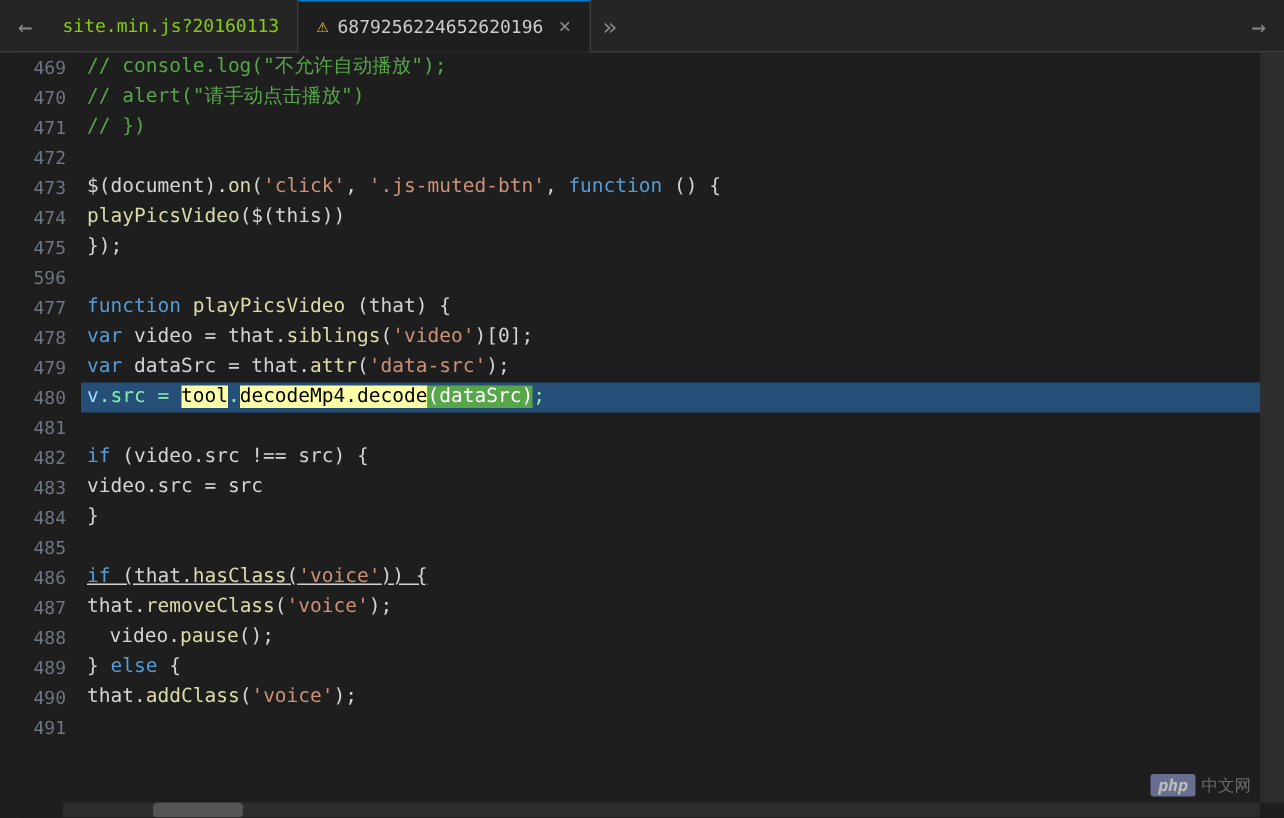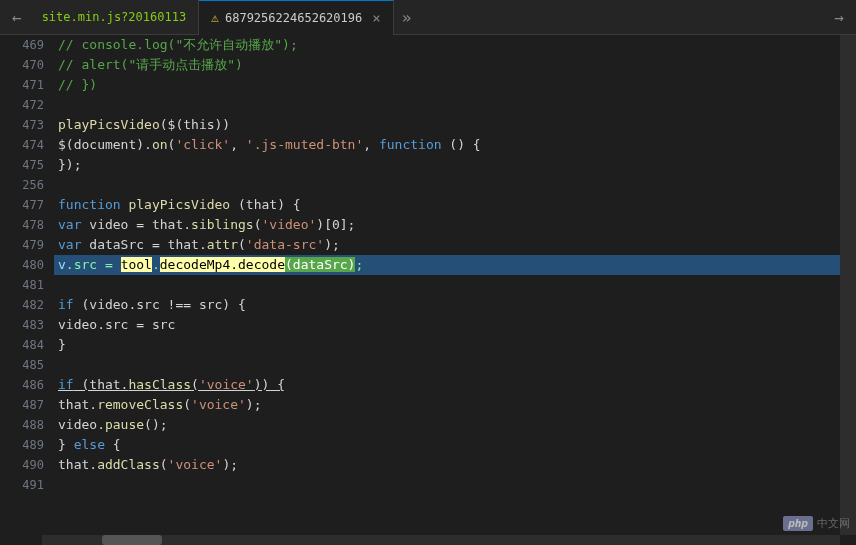--- a/index.html
+++ b/index.html
@@ -146,21 +146,21 @@
       top: 0;
       width: 16px;
       height: calc(100% - 10px);
       background: #2d2d2d;
     }
 
     
     .php-watermark {
       position: absolute;
       bottom: 14px;
-      right: 6px;
+      right: 22px;
       display: flex;
       align-items: center;
       gap: 4px;
       opacity: 0.7;
     }
     .php-badge {
       background: #8892bf;
       color: white;
       font-size: 11px;
       font-weight: bold;
@@ -192,21 +192,21 @@
 
 <div class="code-container">
   <div class="line-numbers" id="line-nums-col">
       <span class="line-num">469</span>
       <span class="line-num">470</span>
       <span class="line-num">471</span>
       <span class="line-num">472</span>
       <span class="line-num">473</span>
       <span class="line-num">474</span>
       <span class="line-num">475</span>
-      <span class="line-num">256</span>
+      <span class="line-num">596</span>
       <span class="line-num">477</span>
       <span class="line-num">478</span>
       <span class="line-num">479</span>
       <span class="line-num">480</span>
       <span class="line-num">481</span>
       <span class="line-num">482</span>
       <span class="line-num">483</span>
       <span class="line-num">484</span>
       <span class="line-num">485</span>
       <span class="line-num">486</span>
@@ -214,36 +214,36 @@
       <span class="line-num">488</span>
       <span class="line-num">489</span>
       <span class="line-num">490</span>
       <span class="line-num">491</span>
     </div>
   <div class="code-content" id="code-col">
       <div class="line-code" style="padding-right: 32px;"><span class="c-comment">        //        console.log("不允许自动播放");</span></div>
       <div class="line-code" style="padding-right: 32px;"><span class="c-comment">        //        alert("请手动点击播放")</span></div>
       <div class="line-code" style="padding-right: 32px;"><span class="c-comment">        // })</span></div>
       <div class="line-code" style="padding-right: 32px;">&nbsp;</div>
+      <div class="line-code" style="padding-right: 32px;">        $(document).<span class="c-func">on</span>(<span class="c-string">'click'</span>, <span class="c-string">'.js-muted-btn'</span>, <span class="c-keyword">function</span> () {</div>
       <div class="line-code" style="padding-right: 32px;">            <span class="c-func">playPicsVideo</span>($(this))</div>
-      <div class="line-code" style="padding-right: 32px;">        $(document).<span class="c-func">on</span>(<span class="c-string">'click'</span>, <span class="c-string">'.js-muted-btn'</span>, <span class="c-keyword">function</span> () {</div>
       <div class="line-code" style="padding-right: 32px;">        });</div>
       <div class="line-code" style="padding-right: 32px;">&nbsp;</div>
       <div class="line-code" style="padding-right: 32px;">        <span class="c-keyword">function</span> <span class="c-func">playPicsVideo</span> (that) {</div>
       <div class="line-code" style="padding-right: 32px;">            <span class="c-keyword">var</span> video = that.<span class="c-func">siblings</span>(<span class="c-string">'video'</span>)[0];</div>
       <div class="line-code" style="padding-right: 32px;">            <span class="c-keyword">var</span> dataSrc = that.<span class="c-func">attr</span>(<span class="c-string">'data-src'</span>);</div>
       <div class="line-code line-highlighted" style="padding-right: 32px;"><span class="c-plain">            </span><span class="c-var">v</span><span class="c-plain">.src = </span><span class="c-highlight-yellow">tool</span><span class="c-plain">.</span><span class="c-highlight-yellow">decodeMp4.decode</span><span class="c-highlight-green">(dataSrc)</span><span class="c-plain">;</span></div>
       <div class="line-code" style="padding-right: 32px;">&nbsp;</div>
       <div class="line-code" style="padding-right: 32px;">            <span class="c-keyword">if</span> (video.src !== src) {</div>
       <div class="line-code" style="padding-right: 32px;">                video.src = src</div>
       <div class="line-code" style="padding-right: 32px;">            }</div>
       <div class="line-code" style="padding-right: 32px;">&nbsp;</div>
       <div class="line-code" style="padding-right: 32px; text-decoration: underline;">            <span class="c-keyword">if</span> (that.<span class="c-func">hasClass</span>(<span class="c-string">'voice'</span>)) {</div>
       <div class="line-code" style="padding-right: 32px;">                that.<span class="c-func">removeClass</span>(<span class="c-string">'voice'</span>);</div>
-      <div class="line-code" style="padding-right: 32px;">                video.<span class="c-func">pause</span>();</div>
+      <div class="line-code" style="padding-right: 32px; margin-left: 15px;">                video.<span class="c-func">pause</span>();</div>
       <div class="line-code" style="padding-right: 15px;">            } <span class="c-keyword">else</span> {</div>
       <div class="line-code" style="padding-right: 32px;">                that.<span class="c-func">addClass</span>(<span class="c-string">'voice'</span>);</div>
       <div class="line-code" style="padding-right: 32px;">&nbsp;</div>
     </div>
 
   <div class="scrollbar-bottom">
     <div class="scrollbar-thumb-h"></div>
   </div>
   <div class="scrollbar-right"></div>
 

